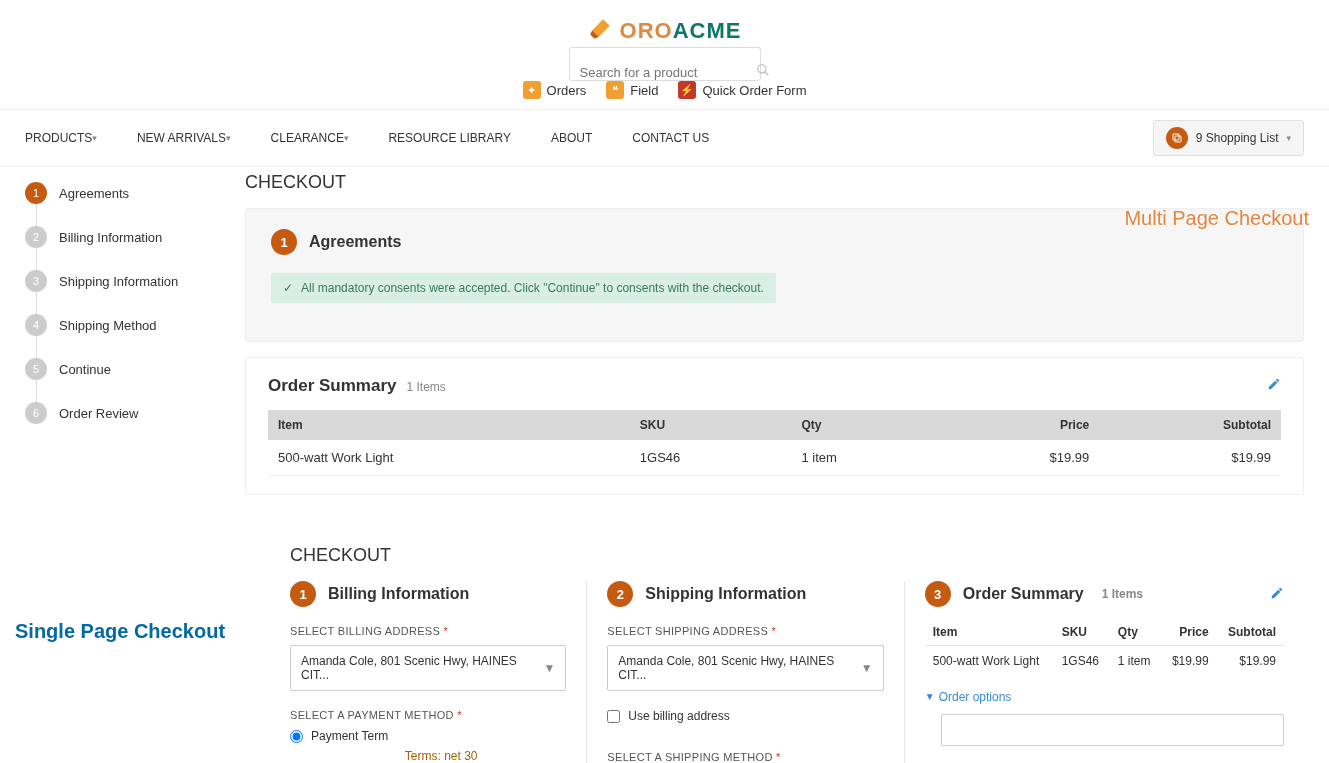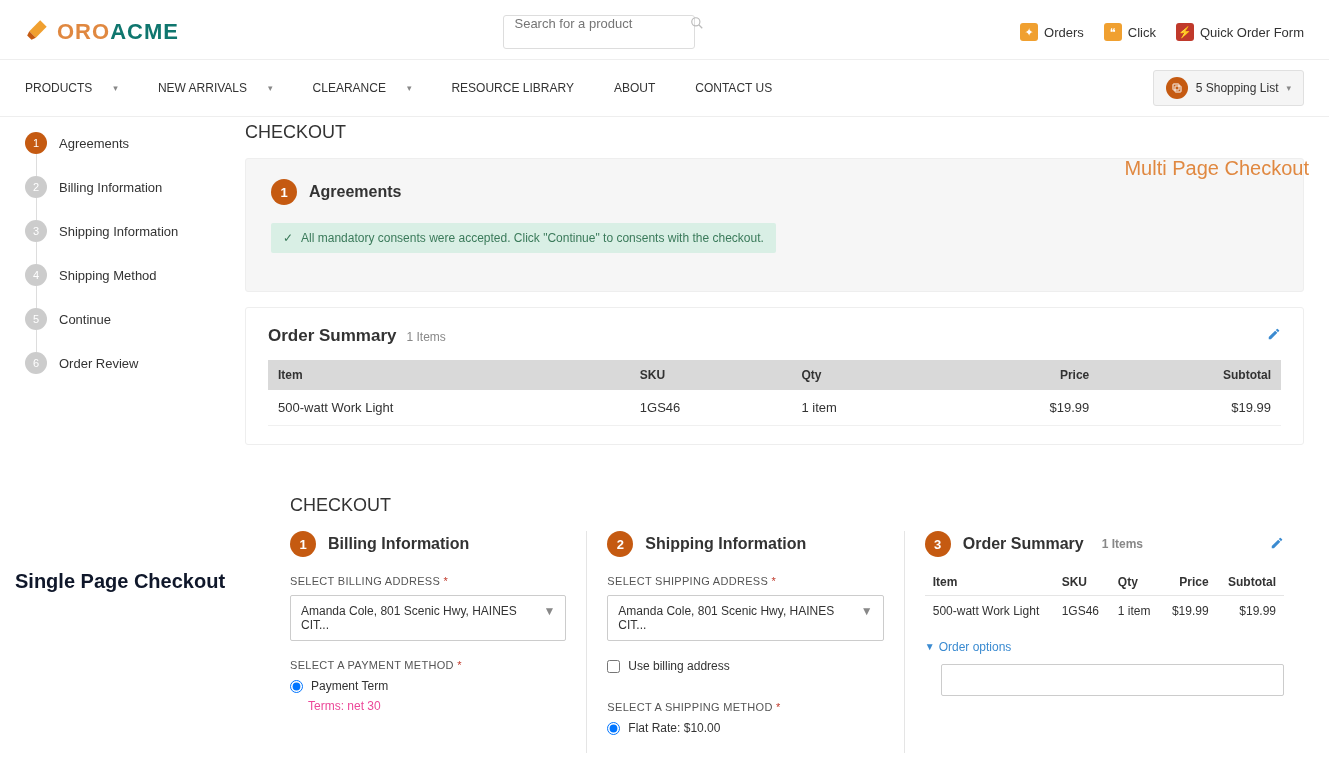--- a/index.html
+++ b/index.html
@@ -1,33 +1,33 @@
 <!DOCTYPE html>
 <html><head>
 <meta charset="utf-8">
 <style>
 * { margin:0; padding:0; box-sizing:border-box; }
 body { font-family: Arial, Helvetica, sans-serif; font-size:13px; color:#333; background:#fff; width:1329px; }
 
-.header { display:flex; align-items:center; padding:15px 25px 10px 25px; }
+.header { display:flex; align-items:center; padding:15px 25px 10px 25px;flex-direction:column; }
 .logo { display:flex; align-items:center; font-weight:bold; font-size:22px; }
 .logo-icon svg { width:26px; height:26px; }
 .logo-txt1 { color:#e08840; margin-left:6px; letter-spacing:1px;}
 .logo-txt2 { color:#0f766e; letter-spacing:1px;}
 .search-wrap { margin-left:auto; margin-right:auto; text-align:center;}
-.search { width:192px; height:34px; border:1px solid #ddd; border-radius:3px; display:inline-flex; align-items:flex-start; padding:0 10px; color:#aaa; }
+.search { width:192px; height:34px; border:1px solid #ddd; border-radius:3px; display:inline-flex; align-items:flex-end; padding:0 10px; color:#aaa; }
 .search input { border:none; outline:none; flex:1; font-size:13px; color:#555; }
 .top-links { display:flex; gap:20px; align-items:center; }
 .top-link { display:flex; align-items:center; gap:6px; font-size:13px; color:#333; }
 .tl-icon { width:18px; height:18px; border-radius:3px; display:flex; align-items:center; justify-content:center; color:#fff; font-size:11px;}
 .tl-orange { background:#f0a030; }
 .tl-red { background:#c0392b; }
 
 .nav { display:flex; align-items:center; padding:10px 25px; border-top:1px solid #eee; border-bottom:1px solid #eee; }
-.nav-item { text-transform:uppercase; font-size:12px; color:#333; margin-right:40px; display:flex; align-items:center; gap:21px;}
+.nav-item { text-transform:uppercase; font-size:12px; color:#333; margin-right:40px; display:flex; align-items:center; gap:0;}
 .chev { font-size:9px; color:#888;}
 .cart-btn { margin-left:auto; background:#f5f5f5; border:1px solid #e0e0e0; border-radius:3px; padding:6px 12px; display:flex; align-items:center; gap:8px; font-size:12px;}
 .cart-badge { width:22px; height:22px; border-radius:50%; background:#c55a11; color:#fff; display:flex; align-items:center; justify-content:center; font-size:12px;}
 
 .mp-wrap { display:flex; padding:5px 25px 30px 25px; position:relative; }
 .steps-col { width:200px; padding-top:10px; }
 .step-row { display:flex; align-items:center; margin-bottom:22px; position:relative;}
 .step-num { width:22px; height:22px; border-radius:50%; background:#ccc; color:#fff; display:flex; align-items:center; justify-content:center; font-size:11px; margin-right:12px; z-index:1;}
 .step-num.active { background:#c55a11; }
 .step-line { position:absolute; left:11px; top:22px; width:1px; height:24px; background:#ddd; }
@@ -48,30 +48,30 @@
 .os-count { font-size:12px; color:#888;}
 .os-edit { margin-left:auto; color:#3b8bd1; font-size:14px; cursor:pointer;}
 .tbl { width:100%; border-collapse:collapse; }
 .tbl th { background:#d9d9d9; text-align:left; padding:8px 10px; font-size:12px; font-weight:bold; color:#333;}
 .tbl th.r, .tbl td.r { text-align:right; }
 .tbl td { padding:10px 10px; font-size:13px; color:#333; border-bottom:1px solid #f0f0f0;}
 
 .annot-mp { position:absolute; right:20px; top:40px; color:#e08840; font-size:20px; font-weight:normal;}
 
 .sp-wrap { position:relative; padding:20px 25px 30px 270px;}
-.annot-sp { position:absolute; left:15px; top:95px; color:#0f172a; font-size:20px; font-weight:bold;}
+.annot-sp { position:absolute; left:15px; top:95px; color:#0369a1; font-size:20px; font-weight:bold;}
 .sp-cols { display:flex; gap:0; }
 .sp-col { flex:1; padding:0 20px; }
 .sp-col.bl { border-left:1px solid #e5e5e5; }
 .sec-head { display:flex; align-items:center; gap:12px; font-size:16px; font-weight:bold; margin-bottom:18px;}
 .field-label { font-size:11px; text-transform:uppercase; color:#555; margin-bottom:8px; letter-spacing:0.3px;}
 .req { color:#c0392b; }
-.select-box { width:100%; border:1px solid #ccc; border-radius:2px; padding:8px 10px; font-size:12px; color:#333; display:flex; align-items:flex-start; justify-content:space-between; background:#fff;}
+.select-box { width:100%; border:1px solid #ccc; border-radius:2px; padding:8px 10px; font-size:12px; color:#333; display:flex; align-items:center; justify-content:space-between; background:#fff;}
 .radio-row, .check-row { display:flex; align-items:center; gap:8px; font-size:12px; margin-bottom:6px;}
-.subtext { font-size:12px; color:#ec4899; margin-left:18px;}
+.subtext { font-size:12px; color:#a16207; margin-left:26px;text-align:center;}
 .small-tbl { width:100%; border-collapse:collapse; margin-bottom:12px;}
 .small-tbl th { text-align:left; padding:6px 8px; font-size:12px; font-weight:bold; border-bottom:1px solid #e5e5e5; color:#333;}
 .small-tbl th.r, .small-tbl td.r { text-align:right;}
 .small-tbl td { padding:8px 8px; font-size:12px; color:#333;}
 .link { color:#3b8bd1; font-size:12px; display:inline-flex; align-items:center; gap:4px; margin-bottom:10px;}
 .text-input { width:100%; border:1px solid #ccc; border-radius:2px; padding:8px 10px; font-size:12px; margin-bottom:12px; color:#555;}
 .field-block { margin-bottom:18px; }
 </style>
 </head>
 <body>
@@ -98,21 +98,21 @@
       </span>
     </div>
   </div>
   <div class="top-links">
     <div class="top-link">
       <span class="tl-icon tl-orange">✦</span>
       <span>Orders</span>
     </div>
     <div class="top-link">
       <span class="tl-icon tl-orange">❝</span>
-      <span>Click</span>
+      <span>Field</span>
     </div>
     <div class="top-link">
       <span class="tl-icon tl-red">⚡</span>
       <span>Quick Order Form</span>
     </div>
   </div>
 </div>
 
 <div class="nav">
   <div class="nav-item">
@@ -130,21 +130,21 @@
   <div class="nav-item">RESOURCE LIBRARY</div>
   <div class="nav-item">ABOUT</div>
   <div class="nav-item">CONTACT US</div>
   <div class="cart-btn">
     <span class="cart-badge">
       <svg width="12" height="12" viewBox="0 0 24 24" fill="none" stroke="#fff" stroke-width="2">
           <rect x="8" y="8" width="12" height="12" rx="1"></rect>
           <rect x="4" y="4" width="12" height="12" rx="1"></rect>
         </svg>
     </span>
-    <span>5 Shopping List</span>
+    <span>9 Shopping List</span>
     <span class="chev">▾</span>
   </div>
 </div>
 
 <div class="mp-wrap">
   <div class="annot-mp">Multi Page Checkout</div>
 
   <div class="steps-col">
     <div class="step-row">
       <div class="step-num active">1</div>

